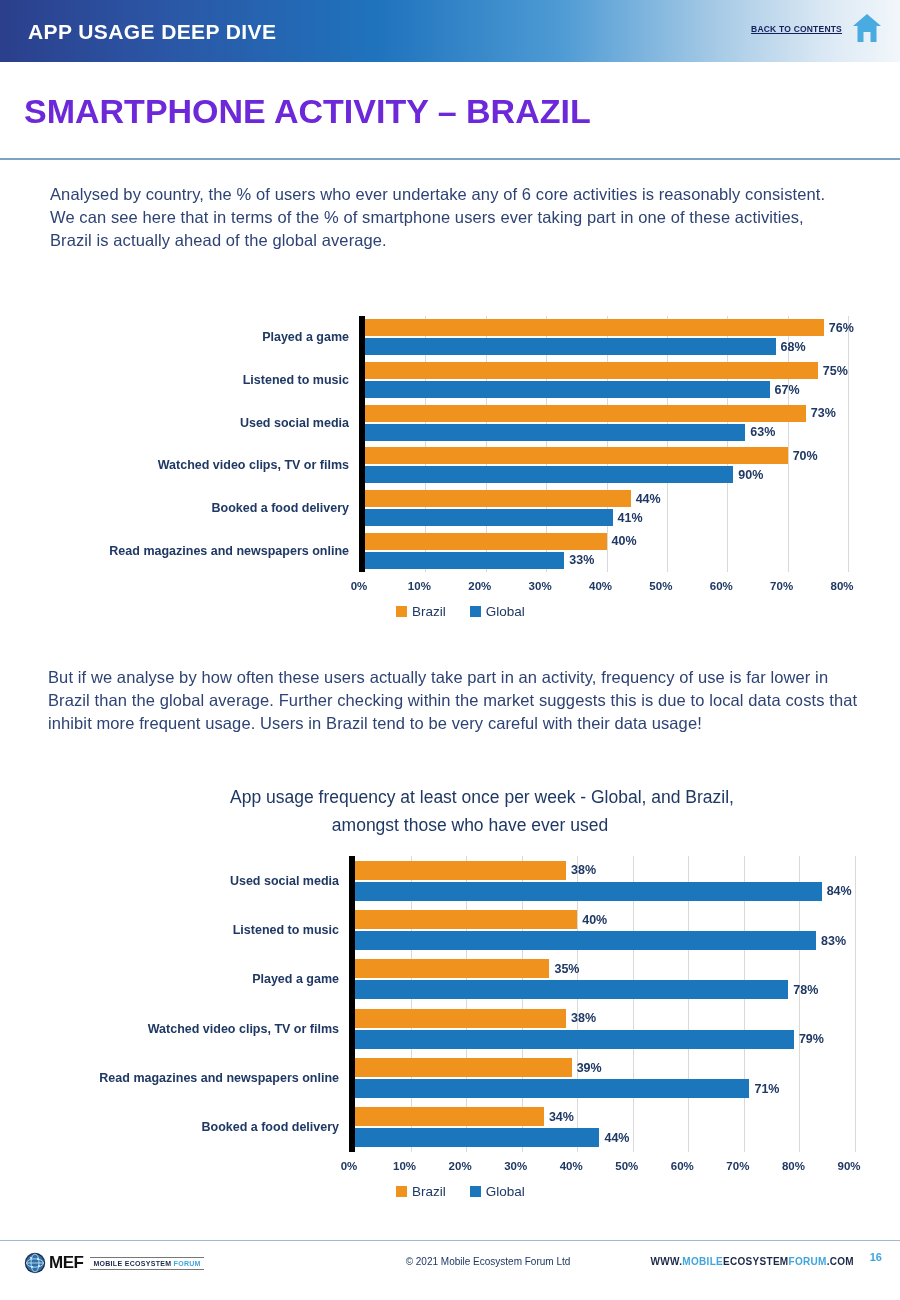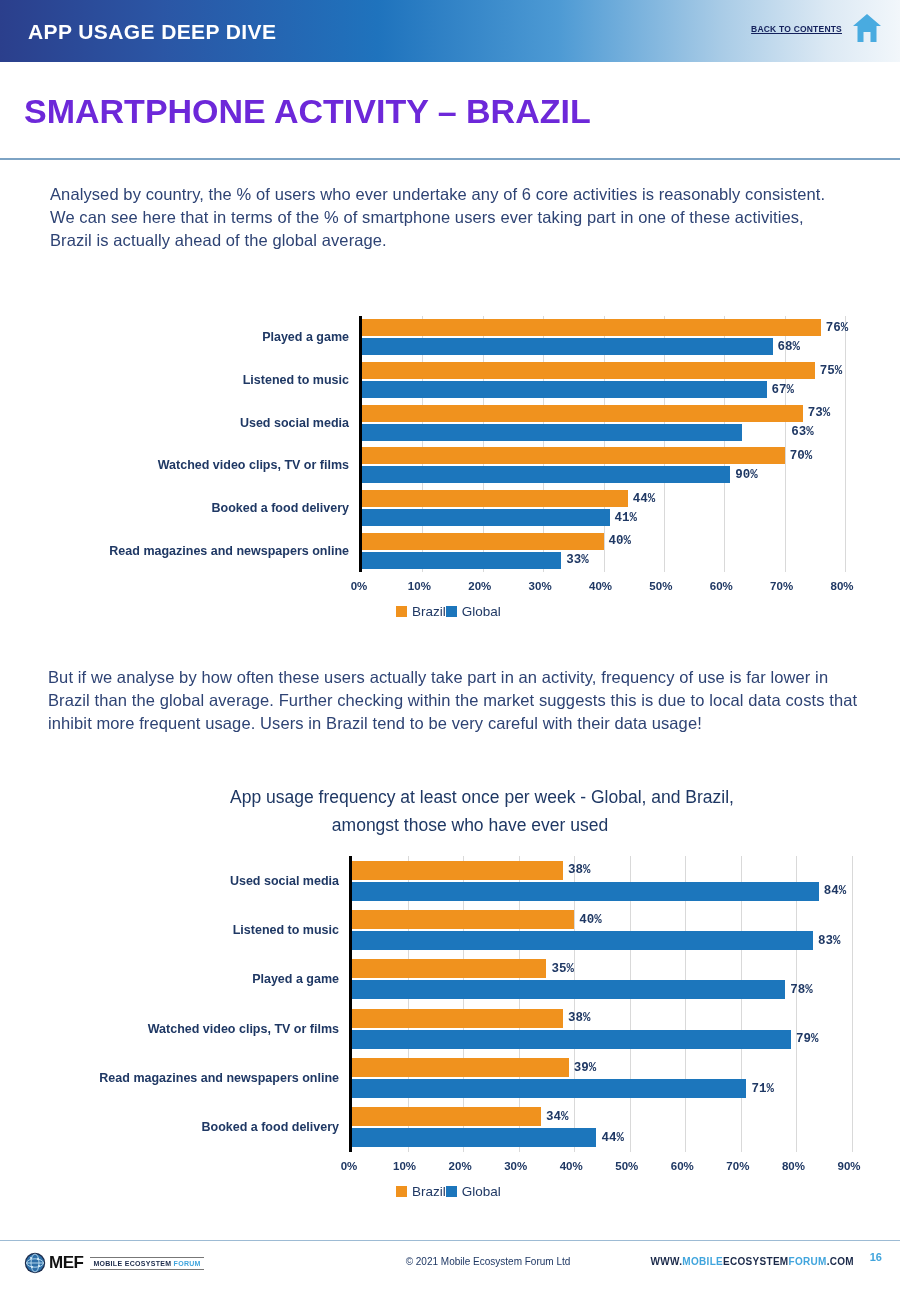--- a/index.html
+++ b/index.html
@@ -104,23 +104,22 @@
     position: absolute;
     right: 10px;
     font-size: 12.5px;
     font-weight: bold;
     color: #1F3864;
     white-space: nowrap;
     transform: translateY(-50%);
   }
   .plot {
     position: absolute;
-    border-left: 3px solid #000000;
+    border-left: 6px solid #000000;
     box-sizing: border-box;
-    font-family: Liberation Mono, monospace;
   }
   .gridline {
     position: absolute;
     top: 0; bottom: 0;
     width: 1px;
     background: #D9D9D9;
   }
   .bar {
     position: absolute;
     left: 0;
@@ -141,21 +140,21 @@
     font-size: 11.5px;
     font-weight: bold;
     color: #1F3864;
     transform: translateX(-50%);
     white-space: nowrap;
   }
   .legend {
     position: absolute;
     display: flex;
     align-items: center;
-    gap: 0;
+    gap: 24px;
     font-size: 13.5px;
     color: #1F3864;
     padding-left: 18px;
   }
   .legend .item { display: flex; align-items: center; gap: 5px; }
   .legend .swatch { width: 11px; height: 11px; display: inline-block; }
   .legend .swatch.brazil { background: #F0921E; }
   .legend .swatch.global { background: #1C76BC; }
 
   
@@ -256,21 +255,21 @@
         <div class="bar-label" style="left: 463.85px; top: 11.8333px;">76%</div>
         <div class="bar global" style="top: 22.3333px; width: 410.55px; height: 17px;"></div>
         <div class="bar-label" style="left: 415.55px; top: 30.8333px;">68%</div>
         <div class="bar brazil" style="top: 46px; width: 452.812px; height: 17px;"></div>
         <div class="bar-label" style="left: 457.812px; top: 54.5px;">75%</div>
         <div class="bar global" style="top: 65px; width: 404.512px; height: 17px;"></div>
         <div class="bar-label" style="left: 409.512px; top: 73.5px;">67%</div>
         <div class="bar brazil" style="top: 88.6667px; width: 440.738px; height: 17px;"></div>
         <div class="bar-label" style="left: 445.738px; top: 97.1667px;">73%</div>
         <div class="bar global" style="top: 107.667px; width: 380.363px; height: 17px;"></div>
-        <div class="bar-label" style="left: 385.363px; top: 116.167px; margin-left: 44px;">63%</div>
+        <div class="bar-label" style="left: 385.363px; top: 116.167px;">63%</div>
         <div class="bar brazil" style="top: 131.333px; width: 422.625px; height: 17px;"></div>
         <div class="bar-label" style="left: 427.625px; top: 139.833px;">70%</div>
         <div class="bar global" style="top: 150.333px; width: 368.287px; height: 17px;"></div>
         <div class="bar-label" style="left: 373.287px; top: 158.833px;">90%</div>
         <div class="bar brazil" style="top: 174px; width: 265.65px; height: 17px;"></div>
         <div class="bar-label" style="left: 270.65px; top: 182.5px;">44%</div>
         <div class="bar global" style="top: 193px; width: 247.537px; height: 17px;"></div>
         <div class="bar-label" style="left: 252.537px; top: 201.5px;">41%</div>
         <div class="bar brazil" style="top: 216.667px; width: 241.5px; height: 17px;"></div>
         <div class="bar-label" style="left: 246.5px; top: 225.167px;">40%</div>

